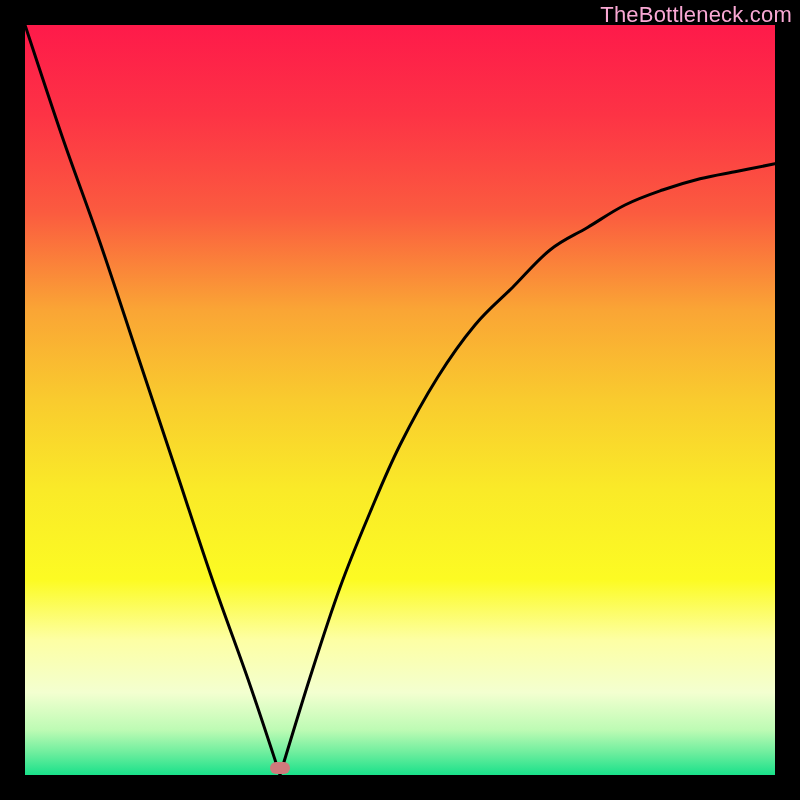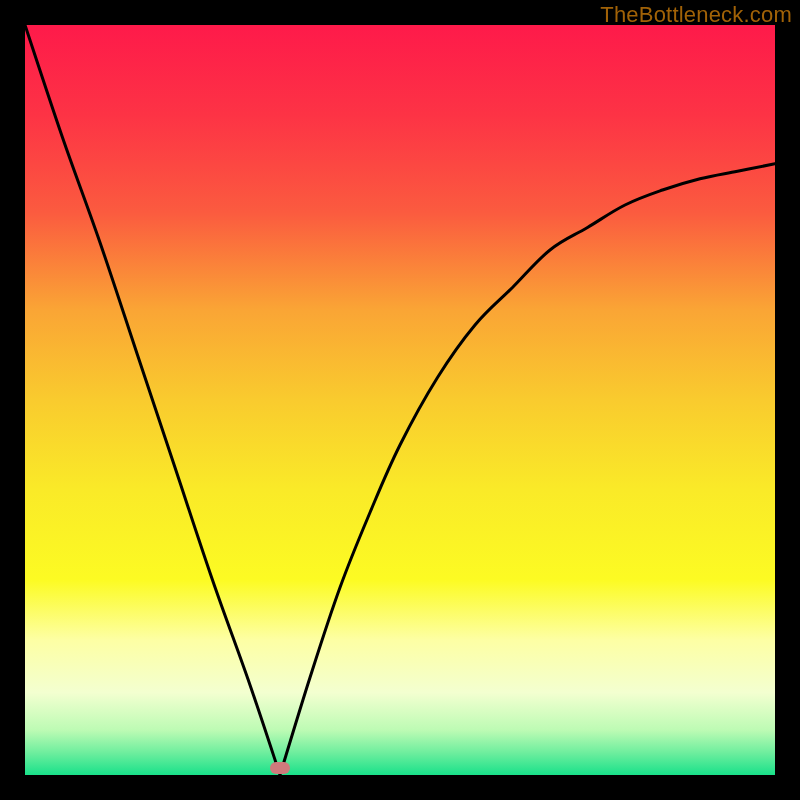--- a/index.html
+++ b/index.html
@@ -28,21 +28,21 @@
     overflow: hidden;
   }
   .gradient {
     position: absolute;
     inset: 0;
   }
   .watermark {
     position: absolute;
     top: 2px;
     right: 8px;
-    color: #a16207;
+    color: #f9a8d4;
     font-size: 22px;
     font-weight: 500;
     letter-spacing: 0.2px;
   }
   .curve {
     position: absolute;
     inset: 0;
   }
   .marker {
     position: absolute;

